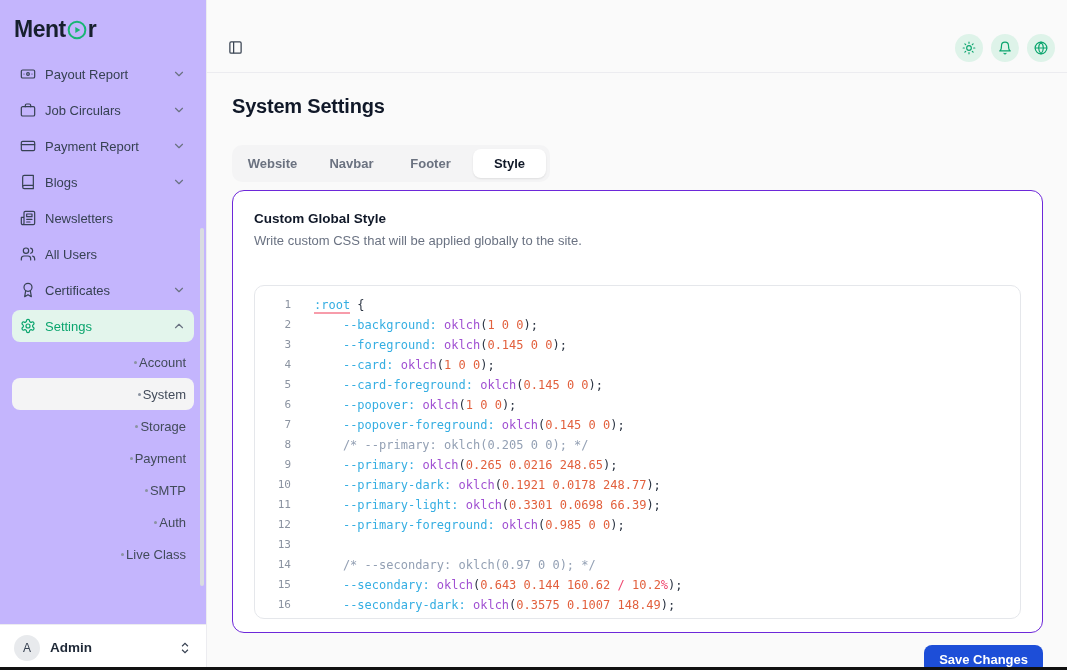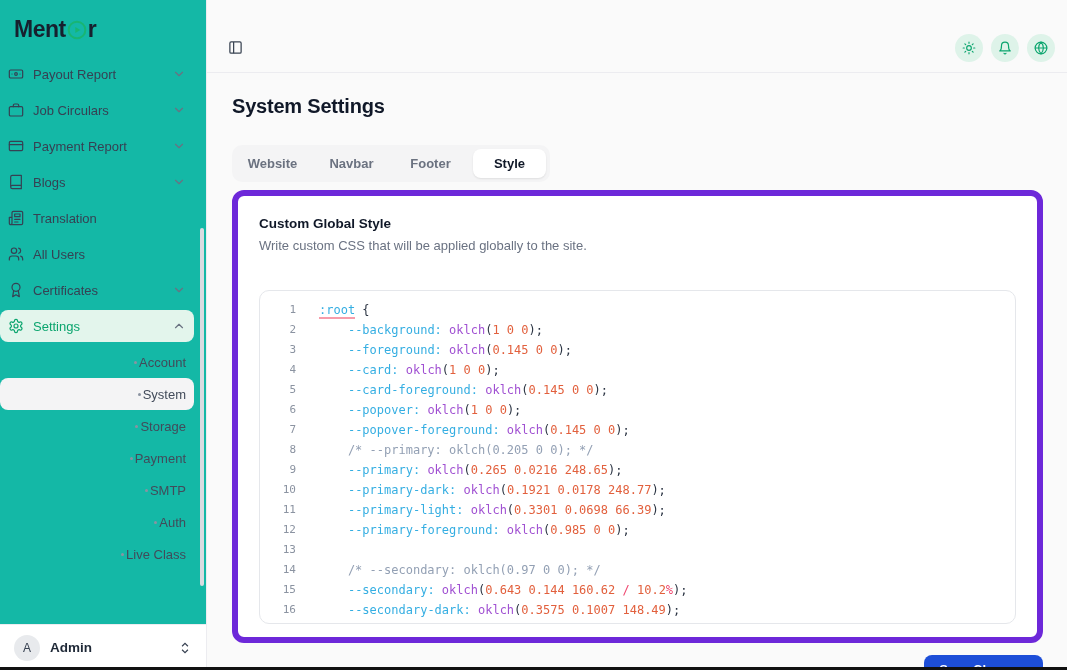--- a/index.html
+++ b/index.html
@@ -2,24 +2,24 @@
 <html><head>
 <meta charset="utf-8">
 <style>
   * { margin: 0; padding: 0; box-sizing: border-box; }
   html, body { width: 1067px; height: 670px; overflow: hidden; }
   body { font-family: "Liberation Sans", sans-serif; background: #fafafa; color: #1f2937; }
 
   .app { display: flex; width: 1067px; height: 670px; position: relative; }
 
   
-  .sidebar { width: 207px; min-width: 207px; background: #14b8a6; border-right: 1px solid #ececf0; position: relative; display: flex; flex-direction: column; }
+  .sidebar { width: 207px; min-width: 207px; background: #c4b5fd; border-right: 1px solid #ececf0; position: relative; display: flex; flex-direction: column; }
   .logo { padding: 14px 14px 6px 14px; display: flex; align-items: center; font-weight: 800; font-size: 23px; letter-spacing: -0.5px; color: #17202e; height: 50px; }
   .logo .play { width: 20px; height: 20px; color: #18b573; margin: 2px 1px 0 1px; }
-  .sidebar nav { flex: 1; overflow: hidden; padding: 8px 12px 0 0; }
+  .sidebar nav { flex: 1; overflow: hidden; padding: 8px 12px 0 12px; }
   .nav-item { display: flex; align-items: center; gap: 9px; height: 32px; margin-bottom: 4px; padding: 0 8px; border-radius: 8px; font-size: 13px; color: #364153; cursor: pointer; }
   .nav-item .nicon { width: 16px; height: 16px; flex: 0 0 16px; color: #364153; }
   .nav-item .chev { width: 14px; height: 14px; margin-left: auto; color: #6a7282; }
   .nav-item.active { background: #e3f5ec; color: #0ba56e; }
   .nav-item.active .nicon { color: #0ba56e; }
   .sub-item { display: flex; align-items: center; gap: 2px; height: 32px; padding: 0 8px 0 22px; border-radius: 8px; font-size: 13px; color: #424b5a; cursor: pointer; justify-content: flex-end; }
   .sub-item .dot { width: 3px; height: 3px; border-radius: 50%; background: #8b93a1; }
   .sub-item.active { background: #f4f4f5; }
   .sidebar-scrollbar { position: absolute; right: 2px; top: 228px; width: 4px; height: 358px; border-radius: 2px; background: #d9dce1; }
   .user-footer { border-top: 1px solid #ececf0; height: 46px; display: flex; align-items: center; gap: 10px; padding: 0 14px; cursor: pointer; background: #fff; }
@@ -37,21 +37,21 @@
   .icon-btn svg { width: 14px; height: 14px; }
 
   .content { flex: 1; padding: 22px 24px 0 25px; overflow: hidden; }
   .page-title { font-size: 20px; font-weight: 700; color: #101828; letter-spacing: -0.2px; }
   .page-subtitle { font-size: 13.5px; color: #6a7282; margin-top: 5px; }
 
   .tabs { display: inline-flex; background: #f4f4f5; border-radius: 10px; padding: 4px; margin-top: 27px; gap: 6px; }
   .tab { width: 73px; height: 29px; display: flex; align-items: center; justify-content: center; font-size: 13px; font-weight: 600; color: #6b7280; border: none; background: transparent; border-radius: 8px; cursor: pointer; }
   .tab.active { background: #ffffff; color: #101828; box-shadow: 0 1px 2px rgba(0,0,0,0.09); }
 
-  .card { margin-top: 8px; background: #ffffff; border: 6px solid #6d28d9; border-radius: 12px; width: 811px; padding: 20px 21px 13px 21px; }
+  .card { margin-top: 8px; background: #ffffff; border: 1px solid #6d28d9; border-radius: 12px; width: 811px; padding: 20px 21px 13px 21px; }
   .card-title { font-size: 13.5px; font-weight: 700; color: #101828; }
   .card-desc { font-size: 13px; color: #6a7282; margin-top: 7px; }
 
   .editor { margin-top: 37px; border: 1px solid #e5e7eb; border-radius: 10px; height: 334px; overflow: hidden; background: #fff; padding-top: 9px; font-family: "DejaVu Sans Mono", monospace; font-size: 12px; line-height: 20px; cursor: text; }
   .cl { display: flex; height: 20px; white-space: pre; }
   .ln { width: 36px; min-width: 36px; text-align: right; padding-right: 0; color: #8b93a1; font-size: 11px; user-select: none; }
   .code { padding-left: 23px; color: #2a3342; }
   .tk-sel  { color: #35aee2; border-bottom: 2px solid #f79caa; }
   .tk-prop { color: #35aee2; }
   .tk-fn   { color: #a050d2; }
@@ -142,21 +142,21 @@
           </span>
         </div>
         <div class="nav-item">
           <span class="nicon">
             <svg viewBox="0 0 24 24" fill="none" stroke="currentColor" stroke-width="1.8" stroke-linecap="round" stroke-linejoin="round" width="16" height="16">
               <path d="M4 22h16a2 2 0 0 0 2-2V4a2 2 0 0 0-2-2H8a2 2 0 0 0-2 2v16a2 2 0 0 1-2 2zm0 0a2 2 0 0 1-2-2v-9h4"></path>
               <path d="M18 14h-8M15 18h-5"></path>
               <rect x="10" y="6" width="8" height="4"></rect>
             </svg>
           </span>
-          <span>Translation</span>
+          <span>Newsletters</span>
         </div>
         <div class="nav-item">
           <span class="nicon">
             <svg viewBox="0 0 24 24" fill="none" stroke="currentColor" stroke-width="1.8" stroke-linecap="round" stroke-linejoin="round" width="16" height="16">
               <path d="M16 21v-2a4 4 0 0 0-4-4H6a4 4 0 0 0-4 4v2"></path>
               <circle cx="9" cy="7" r="4"></circle>
               <path d="M22 21v-2a4 4 0 0 0-3-3.87"></path>
               <path d="M16 3.13a4 4 0 0 1 0 7.75"></path>
             </svg>
           </span>

